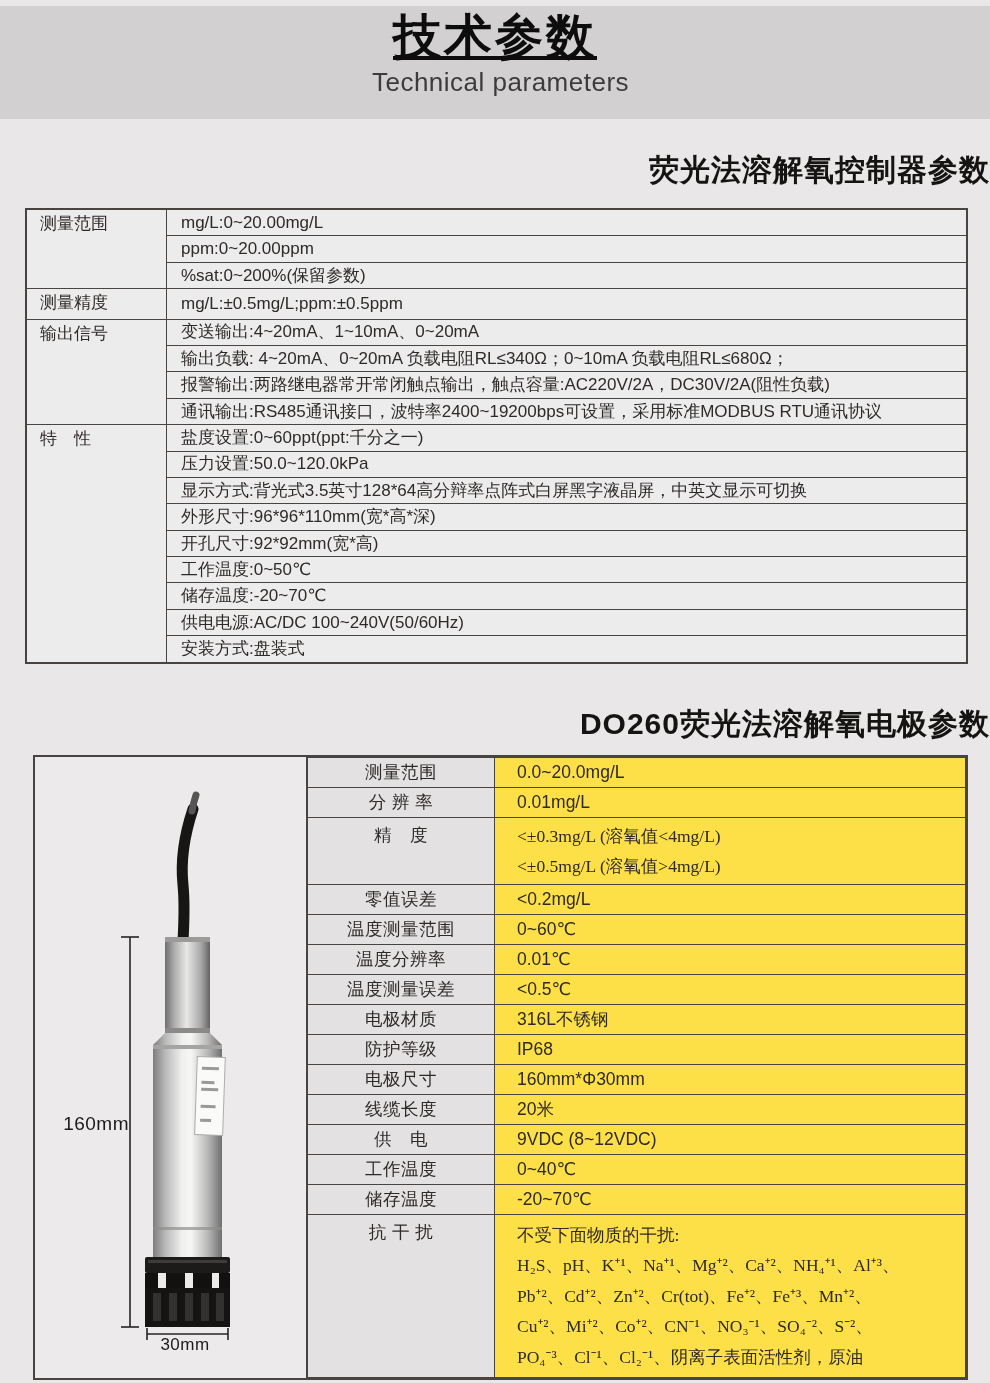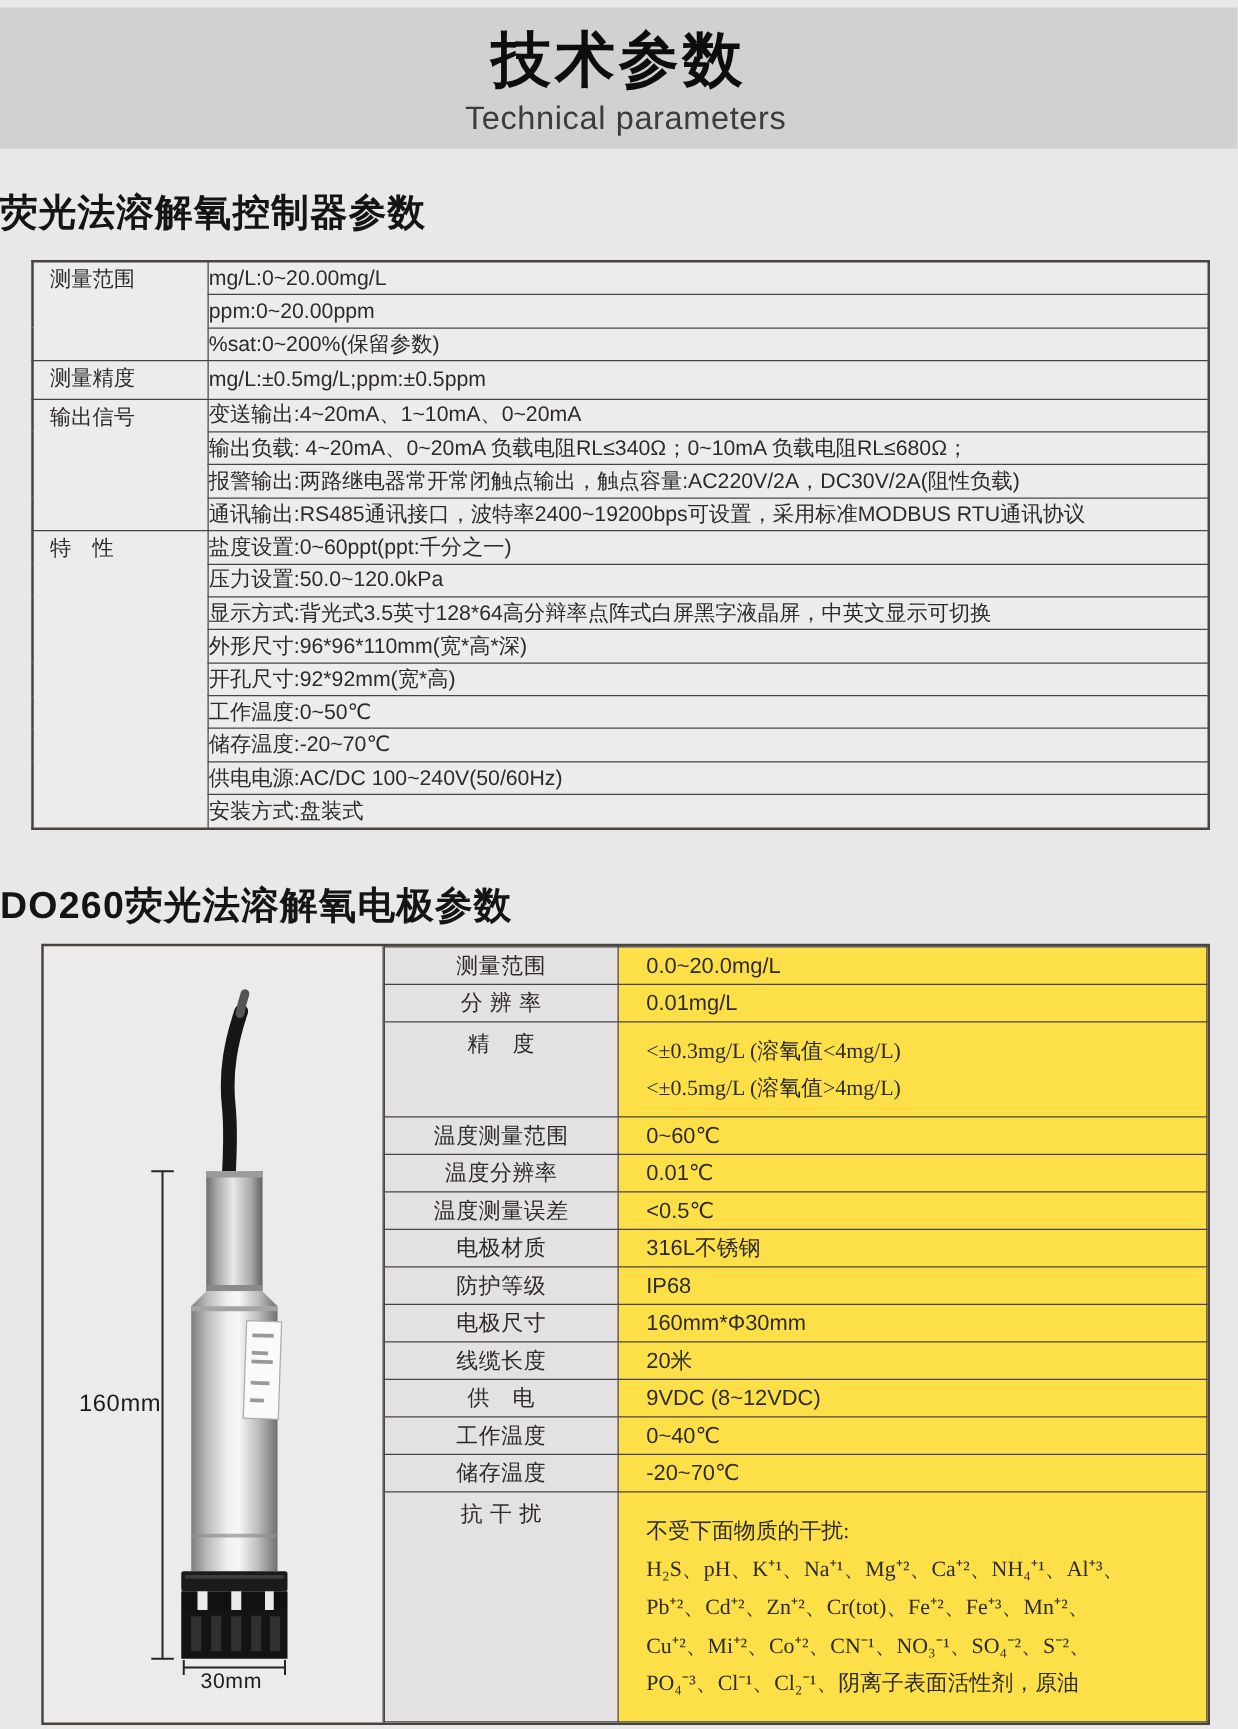--- a/index.html
+++ b/index.html
@@ -8,45 +8,45 @@
     background:#e9e7e7;color:#2e2a28;
     font-family:"Liberation Sans","DejaVu Sans",sans-serif;
     overflow:hidden;
   }
   
   .banner{
     position:absolute;left:0;top:6px;width:990px;height:113px;
     background:#d2d0d0;text-align:center;
   }
   .banner-title{
-    padding-top:16px;font-size:48px;font-weight:bold;color:#0e0d0d;
-    letter-spacing:3px;line-height:54px;
+    padding-top:4px;font-size:48px;font-weight:bold;color:#0e0d0d;
+    letter-spacing:3px;line-height:54px;text-decoration:underline;
   }
   .banner-sub{font-size:26px;color:#3d3c3c;margin-top:3px;letter-spacing:0.5px;padding-left:11px;}
 
   
   .sec-title{
-    position:absolute;left:0;width:990px;text-align:left;
+    position:absolute;left:0;width:990px;text-align:right;
     font-size:30px;font-weight:bold;color:#161412;letter-spacing:1px;
   }
   .sec1{top:150px;}
   .sec2{top:704px;}
 
   
   table.t1{
     position:absolute;left:25px;top:208px;width:943px;
     border-collapse:collapse;table-layout:fixed;
     border:2px solid #4a4440;background:#edecec;
   }
   .t1 td{
     border:1px solid #4a4440;font-size:17px;line-height:1.15;
     height:25.4px;padding:0;white-space:nowrap;overflow:hidden;
   }
   .t1 td.lbl{width:126px;vertical-align:top;padding:4px 0 0 13px;}
-  .t1 td.val{vertical-align:middle;}
+  .t1 td.val{vertical-align:middle;padding-left:14px;}
 
   
   .t2wrap{
     position:absolute;left:33px;top:755px;width:935px;height:625px;
     border:2px solid #4a4440;display:flex;background:#eceaea;
     box-sizing:border-box;
   }
   .imgcell{width:271px;flex:none;position:relative;border-right:1px solid #4a4440;}
   table.t2{flex:1;border-collapse:collapse;table-layout:fixed;height:100%;}
   .t2 td{
@@ -231,20 +231,24 @@
           <td class="val">0.01mg/L</td>
         </tr>
         <tr class="multi">
           <td class="lbl">精　度</td>
           <td class="val">
             <div class="ln">&lt;±0.3mg/L (溶氧值&lt;4mg/L)</div>
             <div class="ln">&lt;±0.5mg/L (溶氧值&gt;4mg/L)</div>
           </td>
         </tr>
         <tr>
+          <td class="lbl">零值误差</td>
+          <td class="val">&lt;0.2mg/L</td>
+        </tr>
+        <tr>
           <td class="lbl">温度测量范围</td>
           <td class="val">0~60℃</td>
         </tr>
         <tr>
           <td class="lbl">温度分辨率</td>
           <td class="val">0.01℃</td>
         </tr>
         <tr>
           <td class="lbl">温度测量误差</td>
           <td class="val">&lt;0.5℃</td>

